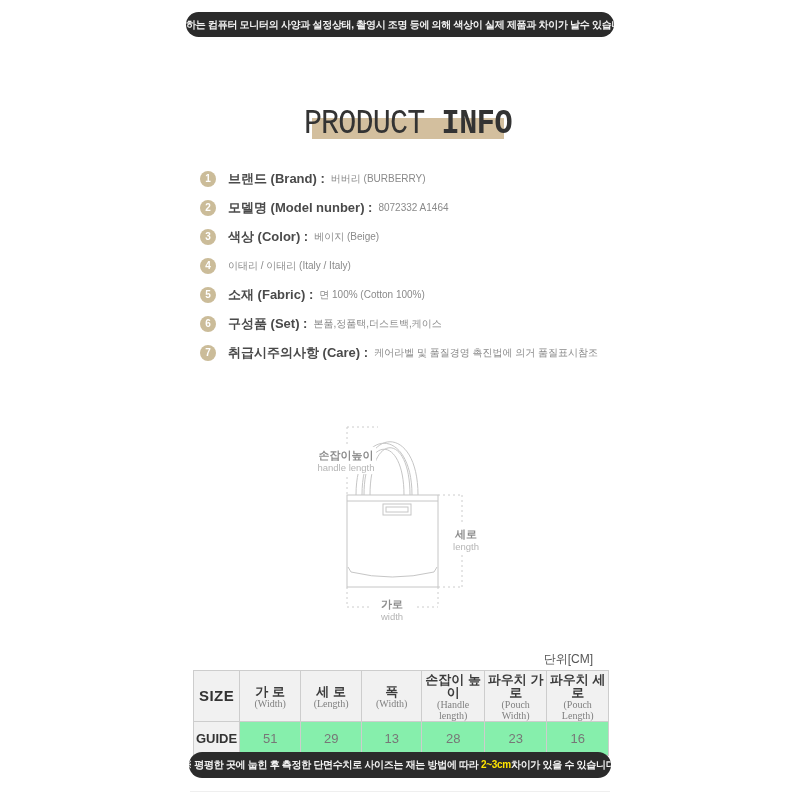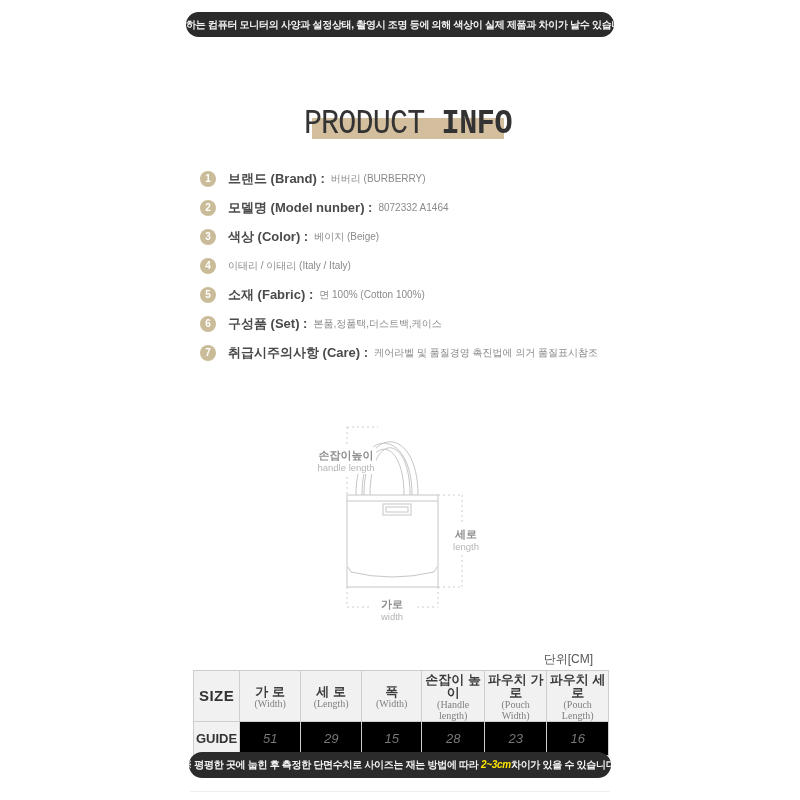--- a/index.html
+++ b/index.html
@@ -10,21 +10,21 @@
 
   
   .notice {
     position:absolute; background:#2b2b2b; color:#f2f2f2;
     border-radius:13px; font-size:10px; font-weight:bold;
     display:flex; align-items:center; justify-content:center;
     white-space:nowrap; letter-spacing:-0.3px; overflow:hidden;
   }
   .notice-top { top:12px; left:1px; width:428px; height:25px; }
   .notice-bottom { top:752px; left:4px; width:422px; height:26px; }
-  .notice .hl { color:#ffe400; font-weight:bold;font-style:italic; }
+  .notice .hl { color:#ffe400; font-weight:bold; }
 
   
   .heading { position:absolute; left:8px; width:430px; height:44px;font-family:Liberation Mono, monospace; }
   .heading .bar { position:absolute; left:119px; top:17px; width:192px; height:21px; background:#d3bf9e; }
   .heading .txt {
     position:relative; width:100%; text-align:center; line-height:46px;
     font-size:35px; color:#333333; letter-spacing:-1px; font-weight:300;
     transform:scaleX(0.86); transform-origin:center;
   }
   .heading .txt b { font-weight:800; letter-spacing:-0.5px; }
@@ -56,21 +56,21 @@
   .size-table { position:absolute; top:670px; left:8px; border-collapse:collapse; }
   .size-table th, .size-table td {
     border:1px solid #cdcdcd; text-align:center; vertical-align:middle;
     height:34px; padding:0 2px;
   }
   .size-table th { background:#f1f1f1; }
   .th-ko { font-size:13px; font-weight:bold; color:#3c3c3c; display:block; line-height:13px; margin-top:2px; }
   .th-en { font-family:"Liberation Serif", serif; font-size:10px; font-weight:normal; color:#7f7f7f; display:block; line-height:11px; }
   .th-size { font-size:15px; font-weight:600; color:#333; letter-spacing:0.5px; }
   .td-free { background:#f1f1f1; font-size:13px; font-weight:600; color:#333; }
-  .td-val { background:#000000; font-size:13px; color:#777;font-style:italic; }
+  .td-val { background:#86efac; font-size:13px; color:#777; }
 
   .bottom-rule { position:absolute; top:791px; left:5px; width:420px; height:1px; background:#efefef; }
 </style>
 </head>
 <body>
 
 <div class="page">
   <div class="col">
 
     <div class="notice notice-top">
@@ -195,21 +195,21 @@
             </th>
         <th>
               <span class="th-ko">파우치 세로</span>
               <span class="th-en">(Pouch Length)</span>
             </th>
       </tr>
       <tr>
         <td class="td-free">GUIDE</td>
         <td class="td-val">51</td>
         <td class="td-val">29</td>
-        <td class="td-val">15</td>
+        <td class="td-val">13</td>
         <td class="td-val">28</td>
         <td class="td-val">23</td>
         <td class="td-val">16</td>
       </tr>
     </tbody>
       </table>
 
     <div class="notice notice-bottom">
       <span><span>※ 평평한 곳에 눕힌 후 측정한 단면수치로 사이즈는 재는 방법에 따라 </span><span class="hl">2~3cm</span><span>차이가 있을 수 있습니다.</span></span>
     </div>

